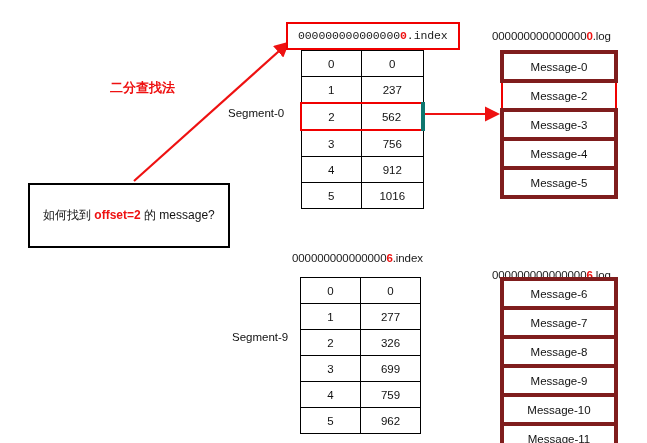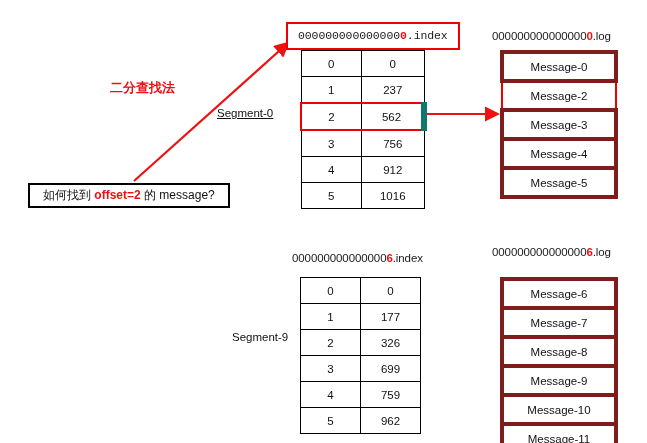--- a/index.html
+++ b/index.html
@@ -51,21 +51,21 @@
     font-size: 11.5px;
     color: #111111;
     padding: 0;
   }
   .idx-table tr.hi td {
     border-top: 2px solid #f00000;
     border-bottom: 2px solid #f00000;
     position: relative;
   }
   .idx-table tr.hi td:first-child { border-left: 2px solid #f00000; }
-  .idx-table tr.hi td:last-child  { border-right: 6px solid #0f766e; }
+  .idx-table tr.hi td:last-child  { border-right: 4px solid #0f766e; }
 
   .log-table {
     border-collapse: collapse;
     background: #ffffff;
     table-layout: fixed;
   }
   .log-table td {
     border: 4px solid #7f1d1d;
     width: 110px;
     height: 25px;
@@ -83,21 +83,21 @@
   .seg-label {
     font-size: 11.5px;
     color: #111111;
     white-space: nowrap;
   }
 
   
   .qbox {
     border: 2px solid #000000;
     background: #ffffff;
-    padding: 2px 13px;
+    padding: 22px 13px;
     font-size: 12px;
     color: #111111;
     white-space: nowrap;
   }
   .qbox .hl { color: #ee1111; font-weight: bold; }
 
   
   .note-red {
     color: #ee1111;
     font-size: 13px;
@@ -142,21 +142,21 @@
   <div class="abs note-red" style="left:110px; top:79px;">二分查找法</div>
 
   <div class="abs qbox" style="left:28px; top:183px;">
     <span>如何找到 </span><span class="hl">offset=2</span><span> 的 message?</span>
   </div>
 
   <div class="abs filename boxed" style="left:286px; top:22px;">
     <span>000000000000000</span><span class="hl">0</span><span>.index</span>
   </div>
 
-  <div class="abs seg-label" style="left:217px; top:107px;text-decoration:underline;">Segment-0</div>
+  <div class="abs seg-label" style="left:228px; top:107px;">Segment-0</div>
 
   <div class="abs" style="left:300px; top:50px;">
     <table class="idx-table">
       <tbody>
         <tr>
           <td>0</td>
           <td>0</td>
         </tr>
         <tr>
           <td>1</td>
@@ -216,21 +216,21 @@
 
   <div class="abs" style="left:300px; top:277px;">
     <table class="idx-table">
       <tbody>
         <tr>
           <td>0</td>
           <td>0</td>
         </tr>
         <tr>
           <td>1</td>
-          <td>177</td>
+          <td>277</td>
         </tr>
         <tr>
           <td>2</td>
           <td>326</td>
         </tr>
         <tr>
           <td>3</td>
           <td>699</td>
         </tr>
         <tr>
@@ -238,21 +238,21 @@
           <td>759</td>
         </tr>
         <tr>
           <td>5</td>
           <td>962</td>
         </tr>
       </tbody>
     </table>
   </div>
 
-  <div class="abs filename" style="left:492px; top:246px;">
+  <div class="abs filename" style="left:492px; top:269px;">
     <span>000000000000000</span><span class="hl">6</span><span>.log</span>
   </div>
 
   <div class="abs" style="left:500px; top:277px;">
     <table class="log-table">
       <tbody>
         <tr>
           <td>Message-6</td>
         </tr>
         <tr>

